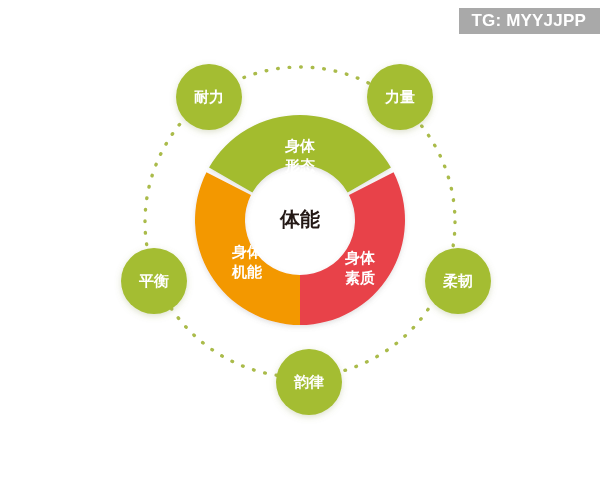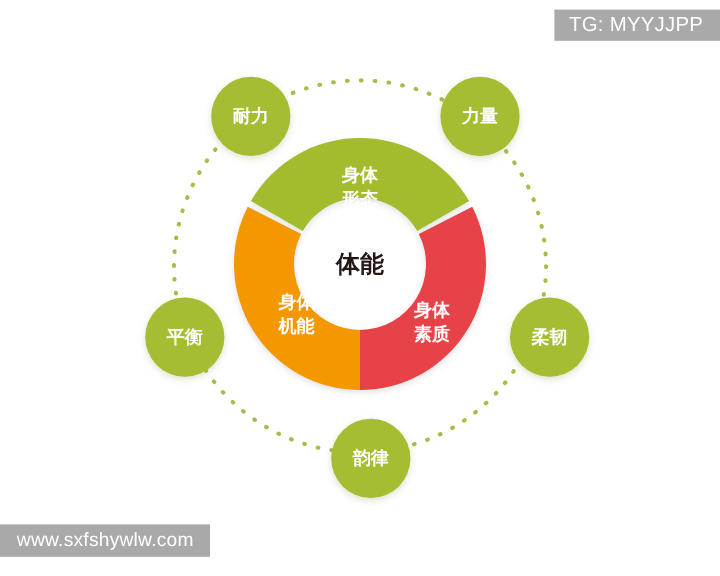--- a/index.html
+++ b/index.html
@@ -20,25 +20,26 @@
     width: 600px;
     height: 480px;
     background: #ffffff;
   }
 
   
   .watermark {
     position: absolute;
     background: #a9a9a9;
     color: #ffffff;
-    font-weight: 400;
+    font-weight: 700;
     letter-spacing: 0.2px;
     display: flex;
     align-items: center;
     box-sizing: border-box;
+    margin-left: 36px;
   }
   #wm-top {
     top: 8px;
     right: 0px;
     height: 26px;
     padding: 0 14px 0 12px;
     font-size: 17px;
   }
   #wm-bottom {
     left: 0px;
@@ -140,15 +141,14 @@
       <g>
         <circle cx="154" cy="281" r="33" fill="#a4bd30" filter="url(#softshadow)"></circle>
         <text class="node-label" x="154" y="282">平衡</text>
       </g>
 
     </g>
   </svg>
 
   <div id="wm-top" class="watermark" style="background: rgb(169, 169, 169); color: rgb(255, 255, 255);">TG: MYYJJPP</div>
 
-  <div id="wm-bottom" class="watermark" style="background: rgb(169, 169, 169); color: rgb(255, 255, 255);">www.sxfshywlw.com</div>
 
 </div>
 
 </body></html>

